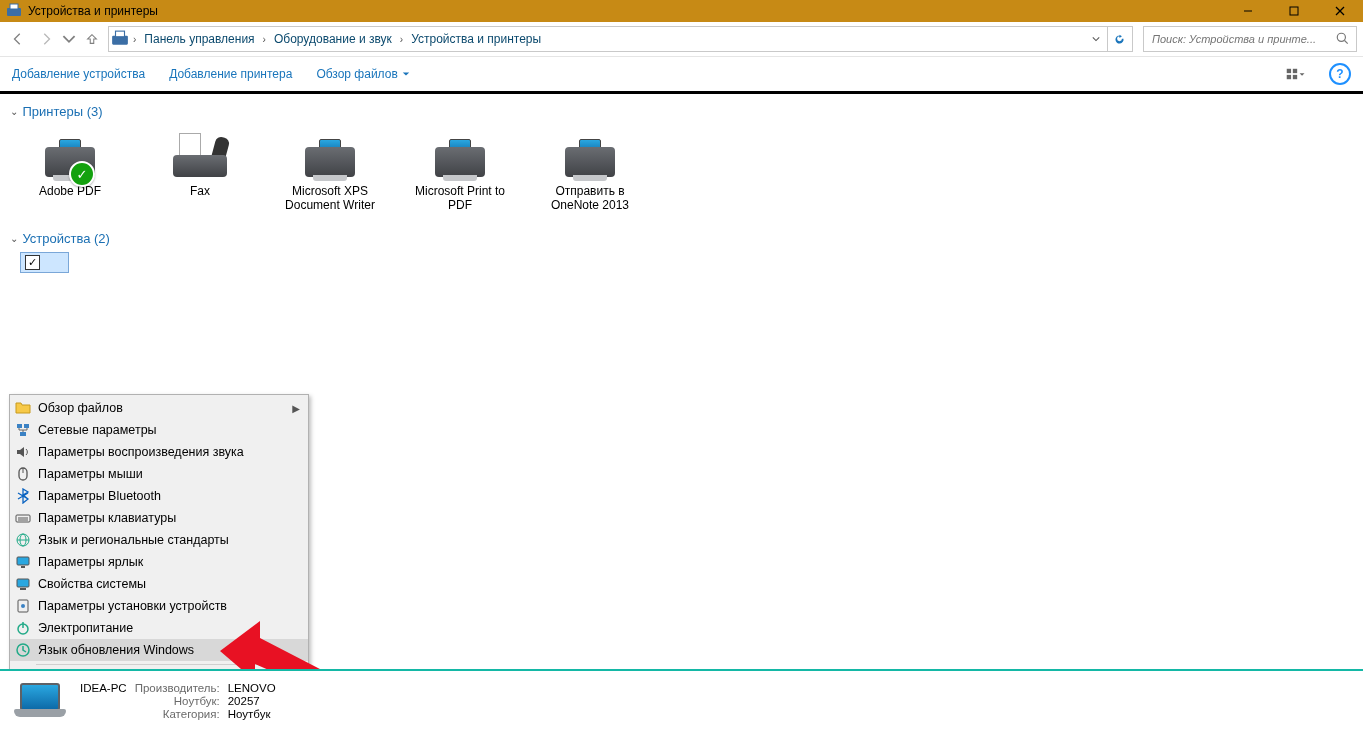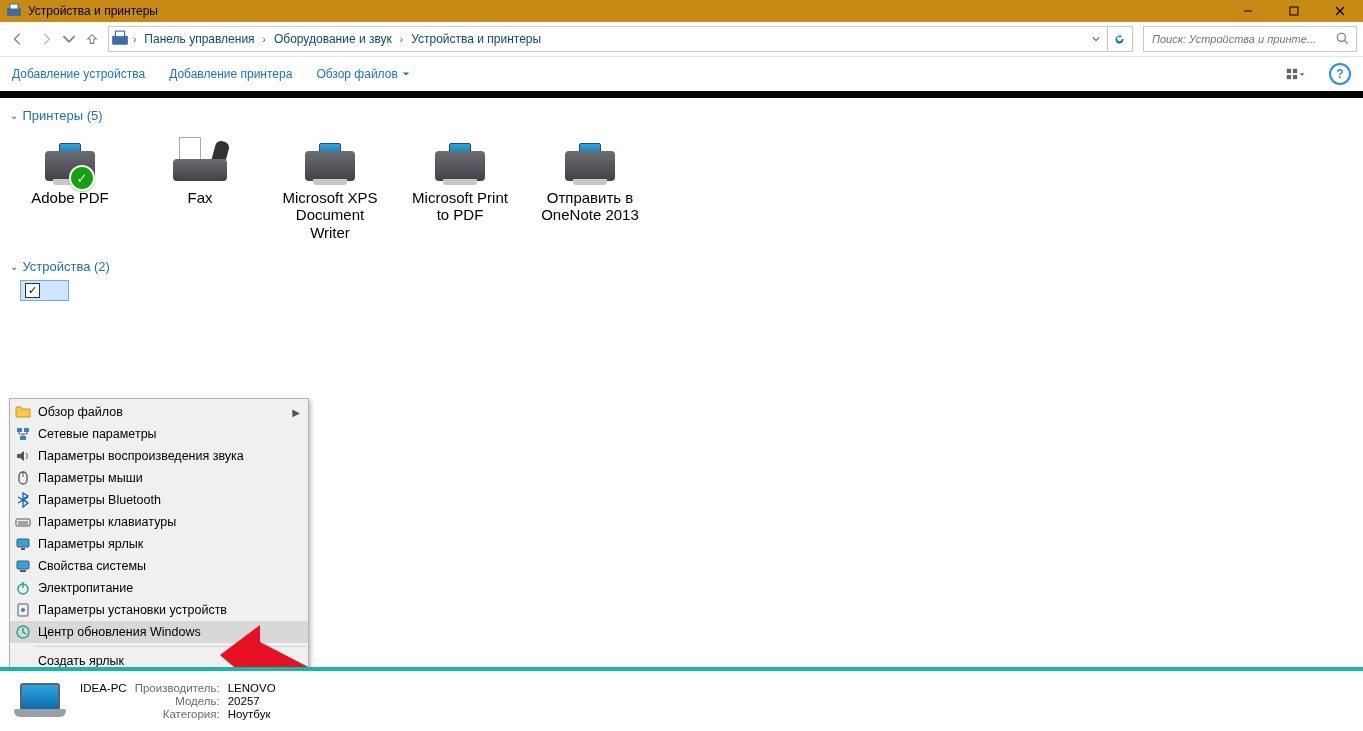--- a/index.html
+++ b/index.html
@@ -12,49 +12,49 @@
 .navbtn svg{width:14px;height:14px}
 .addrbar{flex:1;height:24px;border:1px solid #c9c9c9;display:flex;align-items:center;padding:0 2px;gap:2px;background:#fff}
 .addrbar .aicon{width:18px;height:18px;display:inline-flex;align-items:center;justify-content:center}
 .crumb{padding:0 4px;height:100%;display:inline-flex;align-items:center;color:#0c4a6e}
 .sep{color:#555;padding:0 2px;font-size:10px}
 .addrbar .dd{width:18px;text-align:center;color:#555}
 .refresh{width:22px;text-align:center;color:#0078d7;border-left:1px solid #c9c9c9;height:100%;display:inline-flex;align-items:center;justify-content:center}
 .search{width:200px;height:24px;border:1px solid #c9c9c9;margin-left:6px;display:flex;align-items:center;padding:0 6px;color:#888}
 .search input{border:0;outline:0;width:100%;font-style:italic;color:#737373;font-size:11px;background:transparent}
 .search .sicon{width:16px;height:16px;color:#555}
-.toolbar{height:34px;display:flex;align-items:center;padding:0 12px;gap:24px;border-bottom:7px solid #000000;color:#1a75bb}
+.toolbar{height:34px;display:flex;align-items:center;padding:0 12px;gap:24px;border-bottom:3px solid #000000;color:#1a75bb}
 .toolbar .tlink{color:#1a75bb;display:inline-flex;align-items:center;gap:4px}
 .toolbar .spacer{flex:1}
 .toolbar .ricon{color:#666;width:20px;height:20px;display:inline-flex;align-items:center;justify-content:center}
 .toolbar .help{color:#1e90ff;font-weight:bold;width:18px;height:18px;border:2px solid #1e90ff;border-radius:50%;display:inline-flex;align-items:center;justify-content:center;font-size:12px}
 .content{position:relative;padding:6px 10px;height:calc(100% - 22px - 34px - 34px - 60px)}
 .group-hdr{color:#1a6fb3;font-size:13px;display:flex;align-items:center;gap:4px;margin:4px 0 6px 0}
 .group-hdr .chev{font-size:10px;color:#555}
 .items{display:flex;gap:30px;flex-wrap:wrap;padding:8px 10px 14px 10px}
 .item{width:100px;display:flex;flex-direction:column;align-items:center;text-align:center;gap:4px}
-.item .label{font-size:15px;line-height:1.15}
+.item .label{font-size:12px;line-height:1.15}
 .printer-icon,.fax-icon{width:58px;height:48px;position:relative}
 .printer-icon .body{position:absolute;left:4px;right:4px;top:14px;bottom:4px;background:linear-gradient(#6a6d72,#404246);border-radius:4px}
 .printer-icon .tray{position:absolute;left:12px;right:12px;bottom:0;height:6px;background:#c5c7ca;border-radius:0 0 3px 3px}
 .printer-icon .screen{position:absolute;left:18px;right:18px;top:6px;height:14px;background:linear-gradient(#2aa7e0,#0d6aa8);border:1px solid #444;border-radius:2px}
 .fax-icon .body{position:absolute;left:2px;right:2px;top:22px;bottom:4px;background:linear-gradient(#6a6d72,#404246);border-radius:4px}
 .fax-icon .paper{position:absolute;left:8px;top:0;width:20px;height:24px;background:#fff;border:1px solid #aaa}
 .fax-icon .handset{position:absolute;right:2px;top:4px;width:14px;height:28px;background:#333;border-radius:6px;transform:rotate(15deg)}
 .badge-check{position:absolute;left:28px;bottom:-6px;width:22px;height:22px;background:#13a10e;border:2px solid #fff;border-radius:50%;display:flex;align-items:center;justify-content:center;color:#fff;font-size:13px;box-shadow:0 1px 2px rgba(0,0,0,.3)}
 .device-sel{display:inline-flex;align-items:center;gap:4px;margin-left:10px;border:1px solid #7aa7d8;background:#cde6ff;padding:2px 28px 2px 4px}
 .device-sel .chk{width:13px;height:13px;border:1px solid #333;display:inline-flex;align-items:center;justify-content:center;font-size:11px;background:#fff}
 .ctxmenu{position:absolute;left:9px;top:300px;width:298px;background:#f0f0f0;border:1px solid #b1b1b1;box-shadow:2px 2px 4px rgba(0,0,0,.25);padding:2px 0;font-size:12.5px}
 .ctxmenu .row{height:22px;display:flex;align-items:center;padding:0 22px 0 28px;position:relative}
 .ctxmenu .row .ci{position:absolute;left:4px;width:18px;height:18px;display:inline-flex;align-items:center;justify-content:center;font-size:12px}
 .ctxmenu .row .arrow{position:absolute;right:8px;font-size:10px;color:#555}
 .ctxmenu .row.hover{background:#d8d8d8}
 .ctxmenu hr{border:0;border-top:1px solid #cfcfcf;margin:3px 2px 3px 26px}
 .red-arrow{position:absolute;left:220px;top:462px;pointer-events:none}
-.details{position:absolute;left:0;right:0;bottom:0;height:60px;border-top:4px solid #14b8a6;background:#fff;display:flex;align-items:center;padding:0 14px;gap:14px}
+.details{position:absolute;left:0;right:0;bottom:0;height:60px;border-top:2px solid #14b8a6;background:#fff;display:flex;align-items:center;padding:0 14px;gap:14px}
 .details .dicon{width:52px;height:40px;position:relative}
 .details .dicon .lap-screen{position:absolute;left:6px;top:2px;right:6px;height:24px;background:linear-gradient(#2aa7e0,#0d6aa8);border:2px solid #5e6166;border-radius:3px}
 .details .dicon .lap-base{position:absolute;left:0;right:0;bottom:4px;height:8px;background:#9aa0a6;border-radius:2px 2px 6px 6px}
 .details .meta{display:grid;grid-template-columns:auto auto auto;column-gap:8px;row-gap:1px;font-size:11.5px}
 .details .meta .k{color:#6a6a6a;text-align:right}
 .details .meta .name{font-weight:400;color:#000}
 </style>
 </head>
 <body>
 
@@ -160,21 +160,21 @@
         <path d="M1 3l4 4 4-4z" fill="#666"></path>
       </svg>
     </span>
   <span class="help">?</span>
 </div>
 
 <div class="content">
 
   <div class="group-hdr">
     <span class="chev">⌄</span>
-    <span>Принтеры (5)</span>
+    <span>Принтеры (3)</span>
   </div>
   <div class="items">
     <div class="item">
       <div class="printer-icon">
           <div class="screen"></div>
           <div class="body"></div>
           <div class="tray"></div>
           <div class="badge-check">✓</div>
         </div>
       <div class="label">Adobe PDF</div>
@@ -275,61 +275,71 @@
             <rect x="1" y="5" width="14" height="7" rx="1" fill="none" stroke="#555"></rect>
             <line x1="3" y1="8" x2="13" y2="8" stroke="#555"></line>
             <line x1="3" y1="10" x2="13" y2="10" stroke="#555"></line>
           </svg>
         </span>
         <span>Параметры клавиатуры</span>
       </div>
       <div class="row">
         <span class="ci">
           <svg width="16" height="16" viewBox="0 0 16 16">
+            <circle cx="8" cy="8" r="6" fill="none" stroke="#2a8"></circle>
+            <ellipse cx="8" cy="8" rx="3" ry="6" fill="none" stroke="#2a8"></ellipse>
+            <line x1="2" y1="8" x2="14" y2="8" stroke="#2a8"></line>
+          </svg>
+        </span>
+        <span>Язык и региональные стандарты</span>
+      </div>
+      <div class="row">
+        <span class="ci">
+          <svg width="16" height="16" viewBox="0 0 16 16">
             <rect x="2" y="3" width="12" height="8" rx="1" fill="#2aa7e0" stroke="#555"></rect>
             <rect x="6" y="12" width="4" height="2" fill="#555"></rect>
           </svg>
         </span>
         <span>Параметры ярлык</span>
       </div>
       <div class="row">
         <span class="ci">
           <svg width="16" height="16" viewBox="0 0 16 16">
             <rect x="2" y="3" width="12" height="8" rx="1" fill="#2aa7e0" stroke="#555"></rect>
             <rect x="5" y="12" width="6" height="2" fill="#555"></rect>
           </svg>
         </span>
         <span>Свойства системы</span>
       </div>
       <div class="row">
         <span class="ci">
           <svg width="16" height="16" viewBox="0 0 16 16">
+            <rect x="3" y="2" width="10" height="12" rx="1" fill="none" stroke="#555"></rect>
+            <circle cx="8" cy="8" r="2" fill="#3b82c4"></circle>
+          </svg>
+        </span>
+        <span>Параметры установки устройств</span>
+      </div>
+      <div class="row">
+        <span class="ci">
+          <svg width="16" height="16" viewBox="0 0 16 16">
             <circle cx="8" cy="9" r="5" fill="none" stroke="#2a8" stroke-width="1.5"></circle>
             <line x1="8" y1="2" x2="8" y2="8" stroke="#2a8" stroke-width="1.5"></line>
           </svg>
         </span>
         <span>Электропитание</span>
       </div>
-      <div class="row">
-        <span class="ci">
-          <svg width="16" height="16" viewBox="0 0 16 16">
-            <rect x="3" y="2" width="10" height="12" rx="1" fill="none" stroke="#555"></rect>
-            <circle cx="8" cy="8" r="2" fill="#3b82c4"></circle>
-          </svg>
-        </span>
-        <span>Параметры установки устройств</span>
-      </div>
       <div class="row hover">
         <span class="ci">
           <svg width="16" height="16" viewBox="0 0 16 16">
             <circle cx="8" cy="8" r="6" fill="none" stroke="#2a8" stroke-width="1.5"></circle>
             <path d="M8 4v4l3 2" stroke="#2a8" fill="none" stroke-width="1.5"></path>
           </svg>
         </span>
-        <span>Центр обновления Windows</span>
+        <span>Язык обновления Windows</span>
       </div>
       <hr>
       <div class="row">
         <span>Создать ярлык</span>
       </div>
       <hr>
       <div class="row">
         <span>Устранение неполадок</span>
       </div>
       <hr>
@@ -347,19 +357,19 @@
 <div class="details">
   <div class="dicon">
       <div class="lap-screen"></div>
       <div class="lap-base"></div>
     </div>
   <div class="meta">
     <span class="name" style="grid-row:1">IDEA-PC</span>
     <span class="k" style="grid-row:1">Производитель:</span>
     <span style="grid-row:1">LENOVO</span>
     <span></span>
-    <span class="k">Модель:</span>
+    <span class="k">Ноутбук:</span>
     <span>20257</span>
     <span></span>
     <span class="k">Категория:</span>
     <span>Ноутбук</span>
   </div>
 </div>
 
 </body></html>

